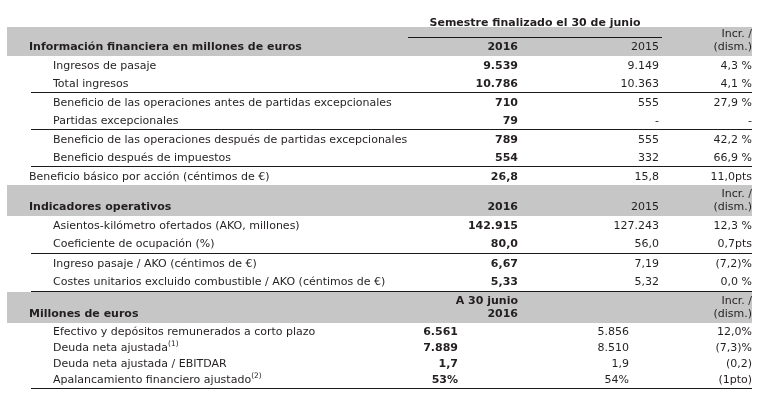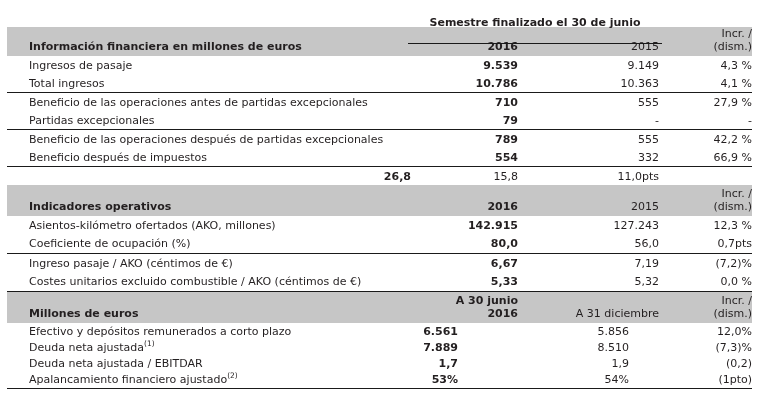--- a/index.html
+++ b/index.html
@@ -25,43 +25,43 @@
     grid-template-columns:minmax(0,1fr) 107px 141px 93px;
   }
   .lbl{white-space:nowrap;overflow:visible;padding-left:22px;}
   .num{text-align:right;white-space:nowrap;}
   .c3{}
   .bold{font-weight:bold;}
 
   
   .title-block{position:relative;height:27px;}
   .title-box{
-    position:absolute;left:401px;top:16px;width:254px;height:25px;
+    position:absolute;left:401px;top:4px;width:254px;height:25px;
     border-bottom:1.5px solid var(--line);
-    display:flex;justify-content:center;
-    padding-bottom:2px;
+    display:flex;align-items:flex-end;justify-content:center;
+    padding-bottom:8px;
     font-weight:bold;white-space:nowrap;
   }
 
   
   .band{
     background:var(--band-bg);
     align-items:end;
     padding-bottom:3px;
   }
   .band1{height:26px;}
   .band2,.band3{height:28px;}
   .two-line span{display:block;line-height:12.5px;}
 
   
   .drow{align-items:center;}
   .s1 .drow{height:18px;}
   .s2 .drow{height:18.5px;}
   .s3 .drow{height:16.25px;gap:30px;}
-  .group{border-bottom:1.5px solid var(--line);}
+  .group{border-bottom:1.5px solid var(--line);margin-left:24px;}
   .v1{font-weight:bold;}
   sup{font-size:7.5px;line-height:0;}
 </style>
 </head>
 <body>
 
 <div class="page">
   <div class="table">
 
     <div class="title-block">
@@ -118,20 +118,21 @@
         </div>
         <div class="grid drow">
           <span class="lbl">Beneficio después de impuestos</span>
           <span class="num v1">554</span>
           <span class="num">332</span>
           <span class="num c3">66,9 %</span>
         </div>
       </div>
       <div>
         <div class="grid drow">
+          <span class="lbl">Beneficio básico por acción (céntimos de €)</span>
           <span class="num v1">26,8</span>
           <span class="num">15,8</span>
           <span class="num c3">11,0pts</span>
         </div>
       </div>
     </div>
 
     <div class="grid band band2">
       <span class="lbl bold">Indicadores operativos</span>
       <span class="num bold">2016</span>
@@ -173,21 +174,20 @@
       </div>
     </div>
 
     <div class="grid band band3">
       <span class="lbl bold">Millones de euros</span>
       <span class="num bold two-line">
         <span>A 30 junio</span>
         <span>2016</span>
       </span>
       <span class="num two-line">
-        <span>A 31 diciembre</span>
       </span>
       <span class="num c3 two-line">
         <span>Incr. /</span>
         <span>(dism.)</span>
       </span>
     </div>
 
     <div class="s3">
       <div class="group">
         <div class="grid drow">

